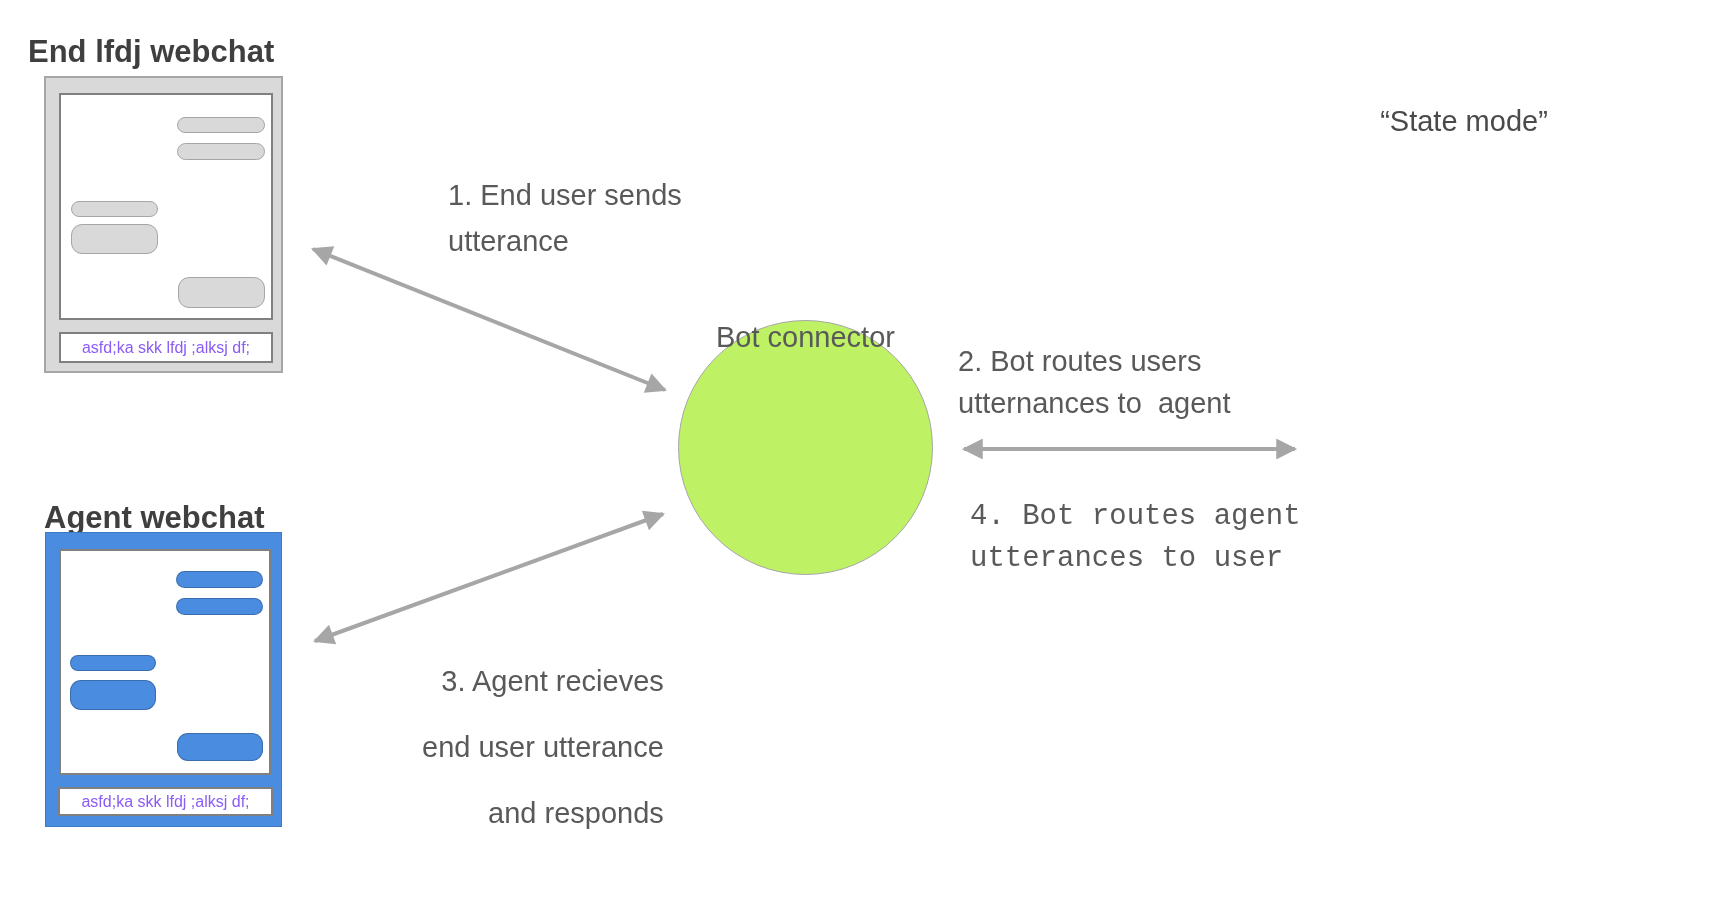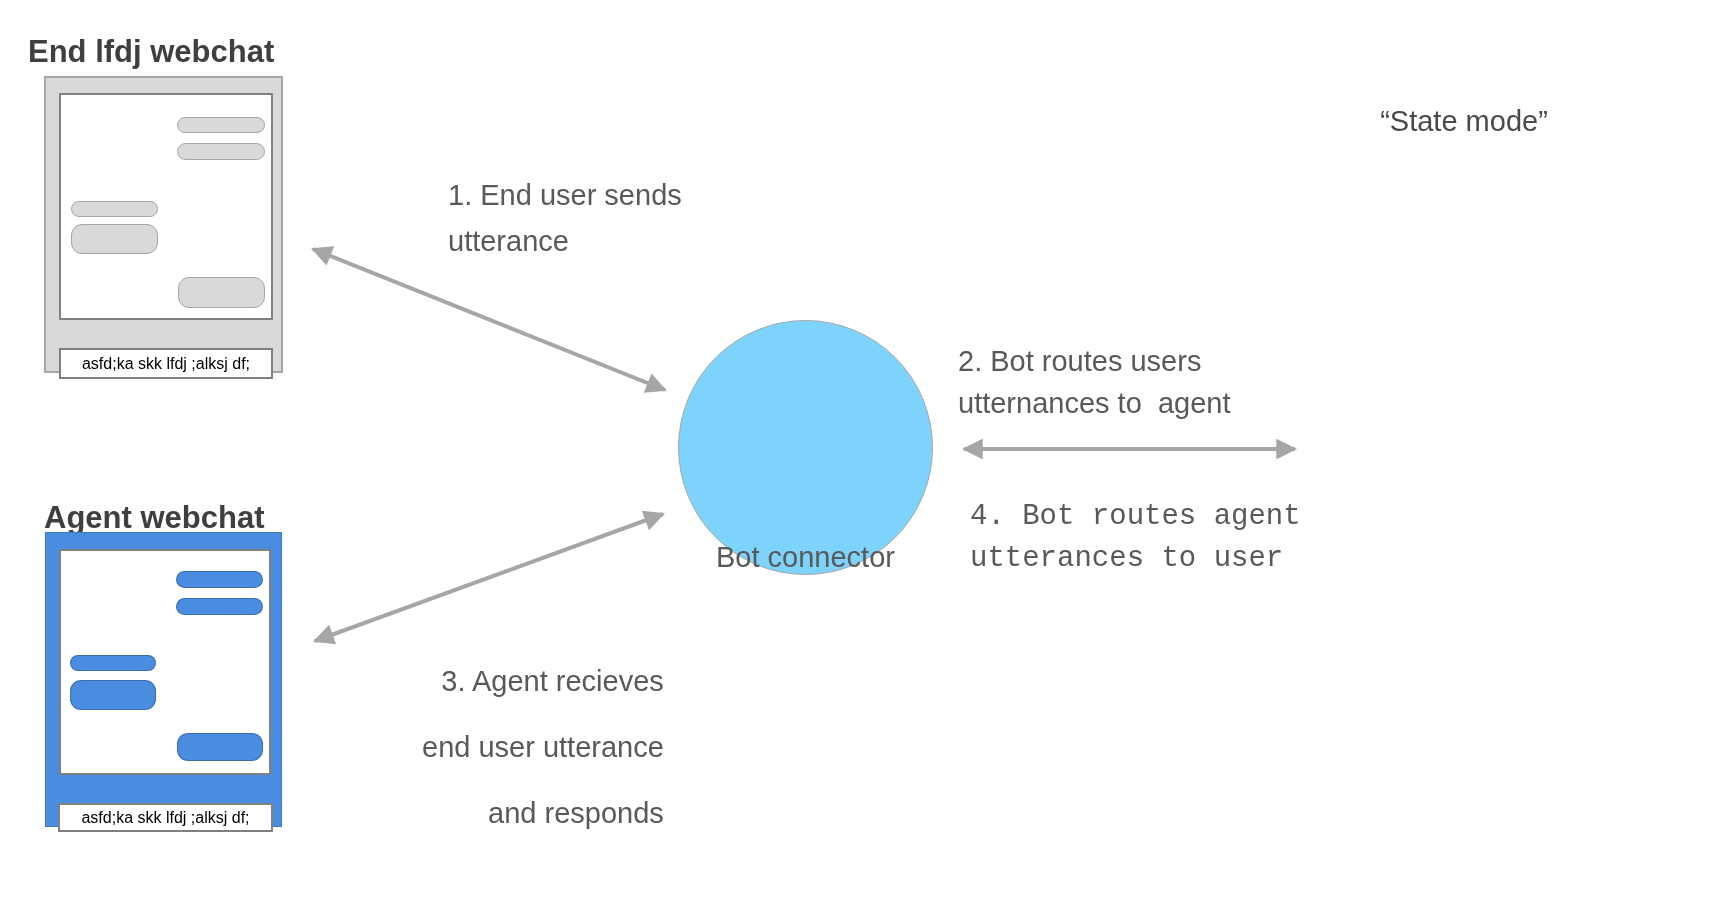--- a/index.html
+++ b/index.html
@@ -34,28 +34,28 @@
   }
   .bubble{position:absolute;box-sizing:border-box;}
   .bubble.gray{background:#D9D9D9;border:1.5px solid #A6A6A6;}
   .bubble.blue{background:#4A8DE0;border:1.5px solid rgba(40,70,110,0.45);}
   .pill{border-radius:10px;}
   .rounded{border-radius:11px;}
   .chat-input{
     position:absolute;background:#ffffff;border:2px solid #808080;
     box-sizing:border-box;
     display:flex;align-items:center;justify-content:center;
-    font-size:16px;color:#000000;white-space:nowrap;overflow:hidden;margin-top:16px;
+    font-size:16px;color:#8b5cf6;white-space:nowrap;overflow:hidden;
   }
 
   
   .connector-circle{
     position:absolute;left:678px;top:320px;width:255px;height:255px;
-    background:#7dd3fc;border:1.5px solid #A6A6A6;border-radius:50%;
-    display:flex;align-items:flex-end;justify-content:center;
+    background:#bef264;border:1.5px solid #A6A6A6;border-radius:50%;
+    display:flex;align-items:flex-start;justify-content:center;
     box-sizing:border-box;
     font-size:29px;color:#595959;
   }
 
   
   .bot-rect{
     position:absolute;left:1316px;top:213px;width:297px;height:480px;
     background:#D9D9D9;border:1.5px solid #A6A6A6;box-sizing:border-box;
     display:flex;align-items:center;justify-content:center;
     font-size:29px;color:#595959;

